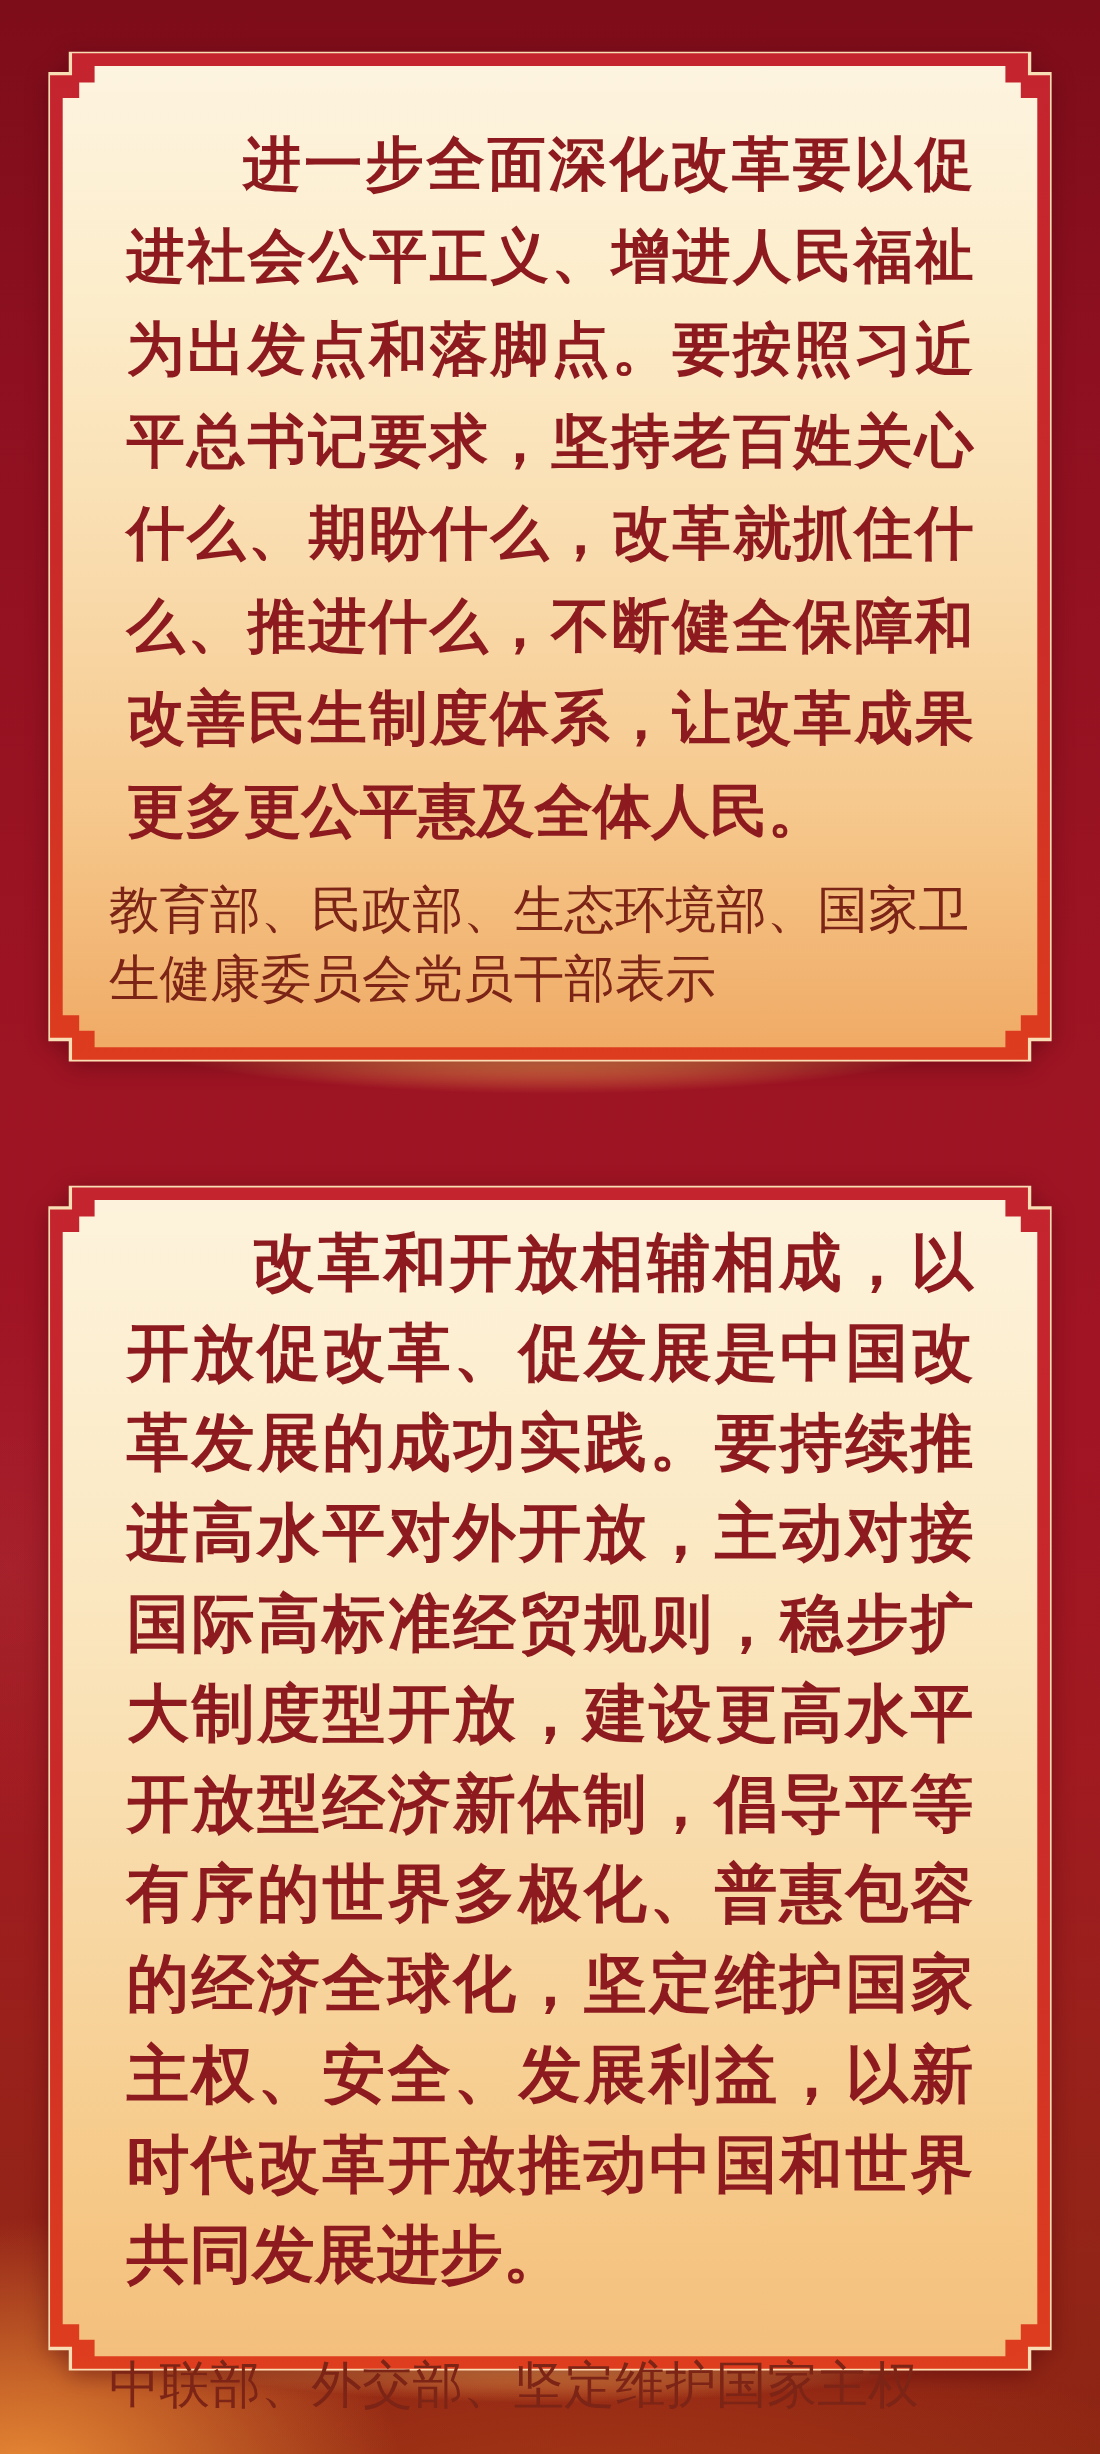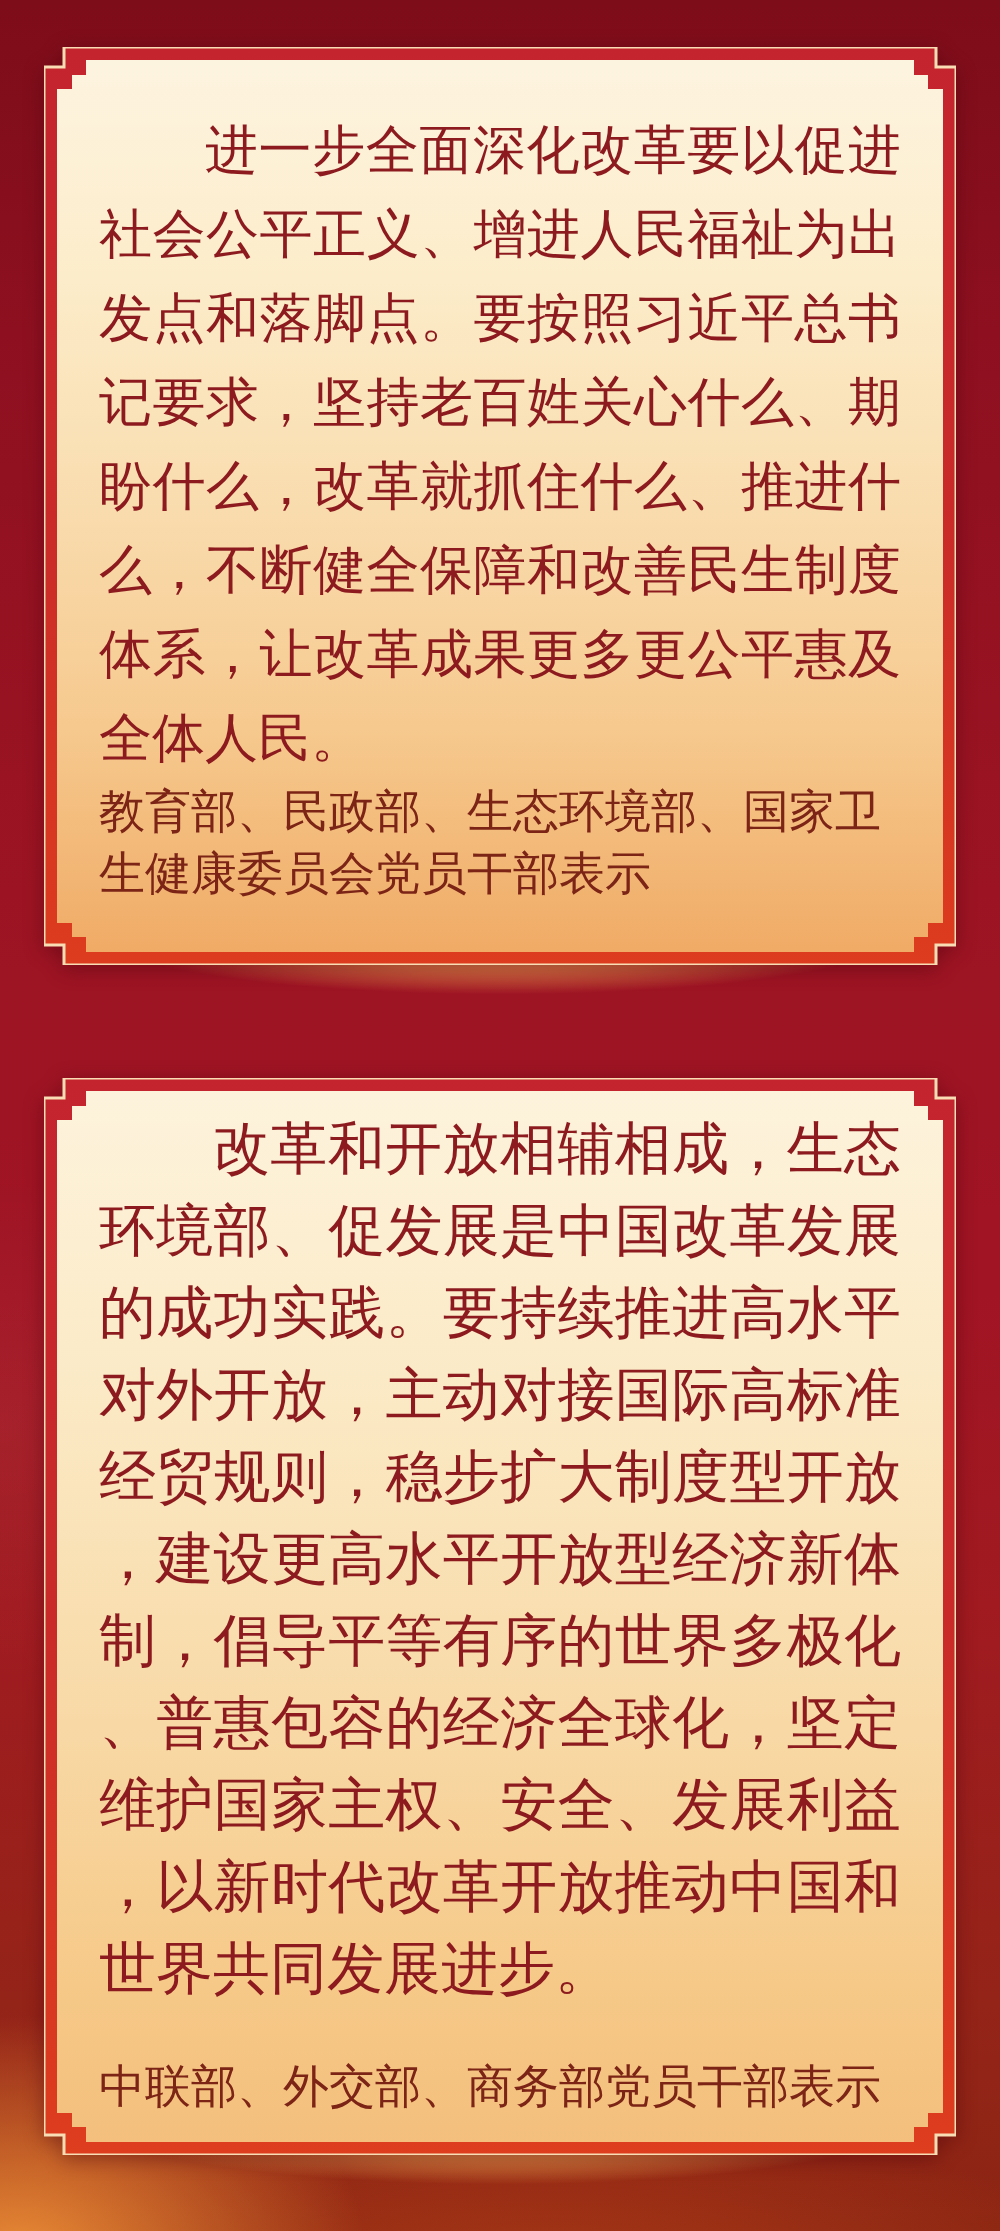--- a/index.html
+++ b/index.html
@@ -50,23 +50,23 @@
     pointer-events: none;
   }
 
   .content {
     position: absolute;
     left: 55px; right: 55px; top: 13px;
     z-index: 2;
   }
 
   .body-text {
-    margin: 0;
+    margin: 16px;
     color: #8c1a1e;
-    font-weight: 400;
+    font-weight: 700;
     text-indent: 2em;
     text-align: justify;
     text-align-last: left;
     letter-spacing: 0;
     word-break: break-all;
     line-break: anywhere;
   }
   .card-1 .body-text { font-size: 53px; line-height: 84px; margin-top: 48px; }
   .card-2 .body-text { font-size: 57px; line-height: 82px; margin-top: 16px; }
 
@@ -130,18 +130,18 @@
           <stop offset="0.6" stop-color="#f8d9a6"></stop>
           <stop offset="0.85" stop-color="#f6c988"></stop>
           <stop offset="1" stop-color="#f4bf7c"></stop>
         </linearGradient>
       </defs>
       <path class="outer" fill="url(#frameGrad2)" stroke="#f9ddb4" stroke-width="3" d="M20 0H892V20H912V1057H892V1077H20V1057H0V20H20Z"></path>
       <path class="inner" fill="url(#panelGrad2)" d="M42 13H870V28H884V42H899V1035H884V1049H870V1064H42V1049H28V1035H13V42H28V28H42Z"></path>
     </svg>
 
     <div class="content">
-      <p class="body-text">改革和开放相辅相成，生态环境部、促发展是中国改革发展的成功实践。要持续推进高水平对外开放，主动对接国际高标准经贸规则，稳步扩大制度型开放，建设更高水平开放型经济新体制，倡导平等有序的世界多极化、普惠包容的经济全球化，坚定维护国家主权、安全、发展利益，以新时代改革开放推动中国和世界共同发展进步。</p>
-      <p class="attribution">中联部、外交部、商务部党员干部表示</p>
+      <p class="body-text">改革和开放相辅相成，以开放促改革、促发展是中国改革发展的成功实践。要持续推进高水平对外开放，主动对接国际高标准经贸规则，稳步扩大制度型开放，建设更高水平开放型经济新体制，倡导平等有序的世界多极化、普惠包容的经济全球化，坚定维护国家主权、安全、发展利益，以新时代改革开放推动中国和世界共同发展进步。</p>
+      <p class="attribution">中联部、外交部、坚定维护国家主权</p>
     </div>
   </section>
 
 </div>
 
 </body></html>

